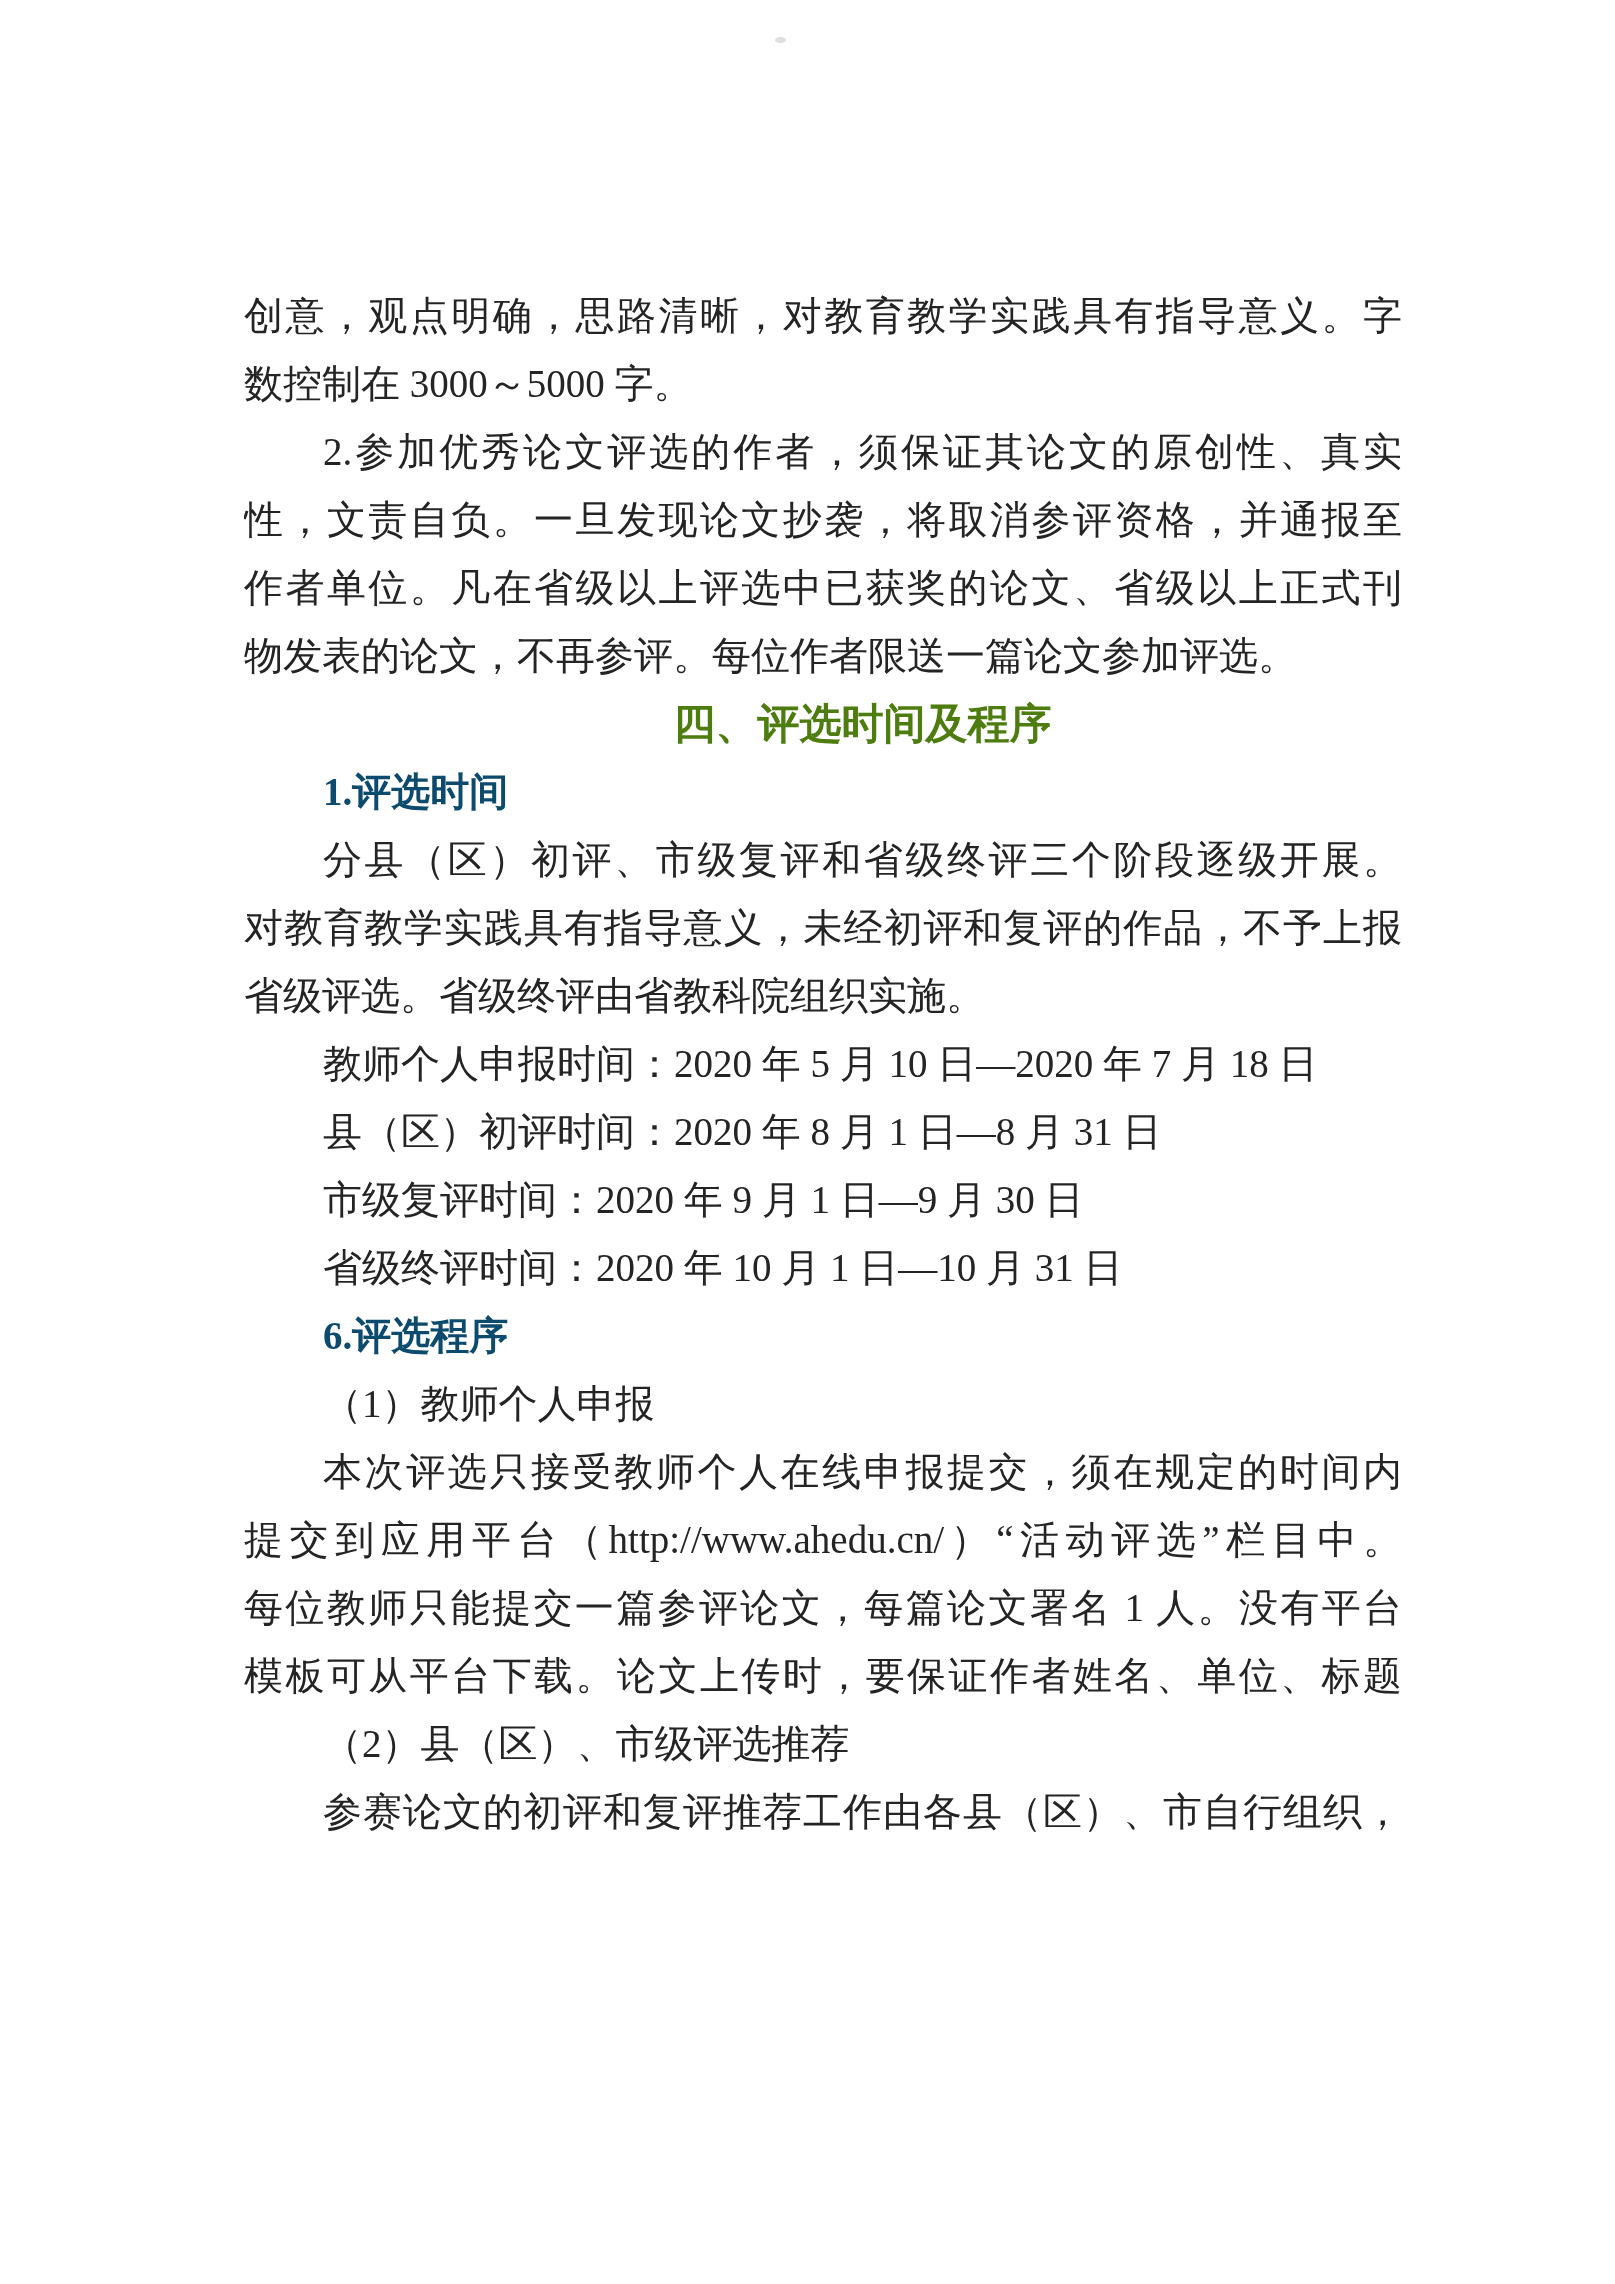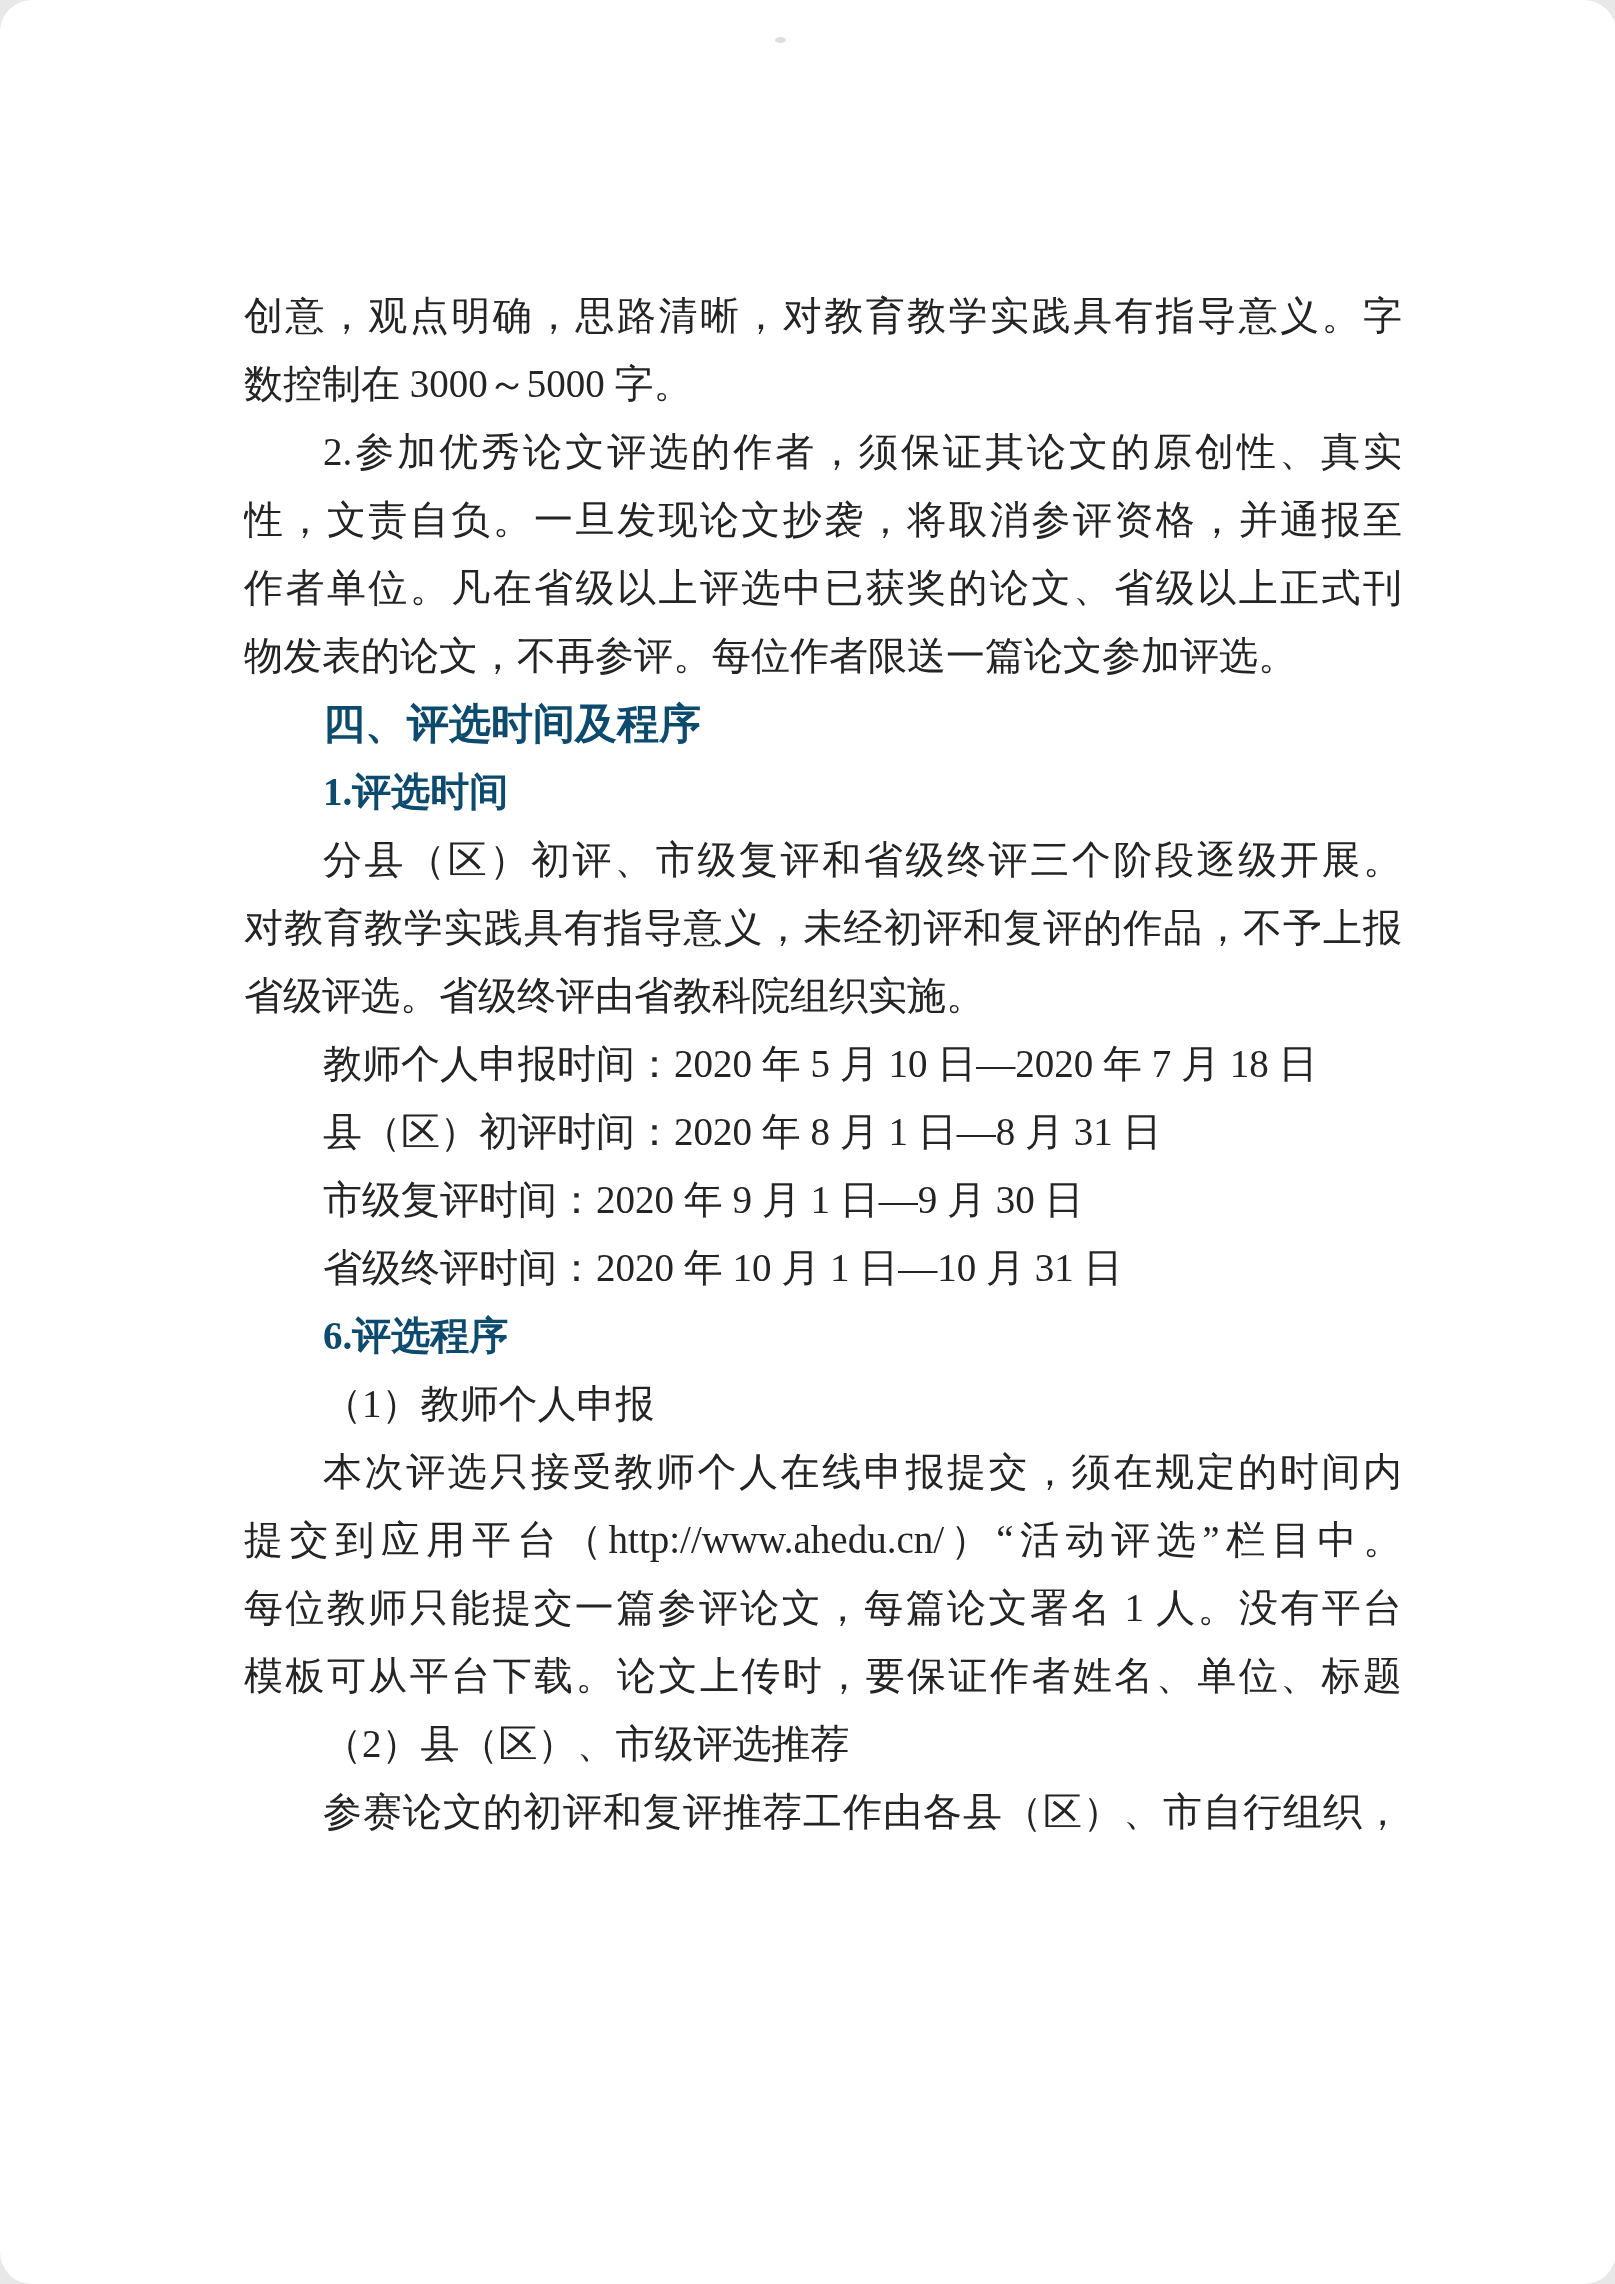--- a/index.html
+++ b/index.html
@@ -7,21 +7,20 @@
     padding: 0;
     background: #e8e8e8;
   }
   .page {
     position: relative;
     width: 1616px;
     height: 2284px;
     background: #ffffff;
     overflow: hidden;
     font-family: "Liberation Serif", "DejaVu Serif", serif;
-    border-radius: 32px;
   }
   .scan-artifact {
     position: absolute;
     left: 775px;
     top: 37px;
     width: 11px;
     height: 6.1px;
     background: #d9d9d9;
     border-radius: 50%;
     opacity: 0.85;
@@ -45,21 +44,22 @@
     text-align: justify;
     text-align-last: justify;
   }
   .line.indent {
     padding-left: 79px;
   }
   .line.heading {
     font-family: "Liberation Sans", "DejaVu Sans", sans-serif;
     font-weight: bold;
     font-size: 42px;
-    color: #0c4a6e;
+    color: #4d7c0f;
+    text-align: center;
   }
   .line.subheading {
     font-weight: bold;
     color: #0c4a6e;
   }
 </style>
 </head>
 <body>
 
 <div class="page">

